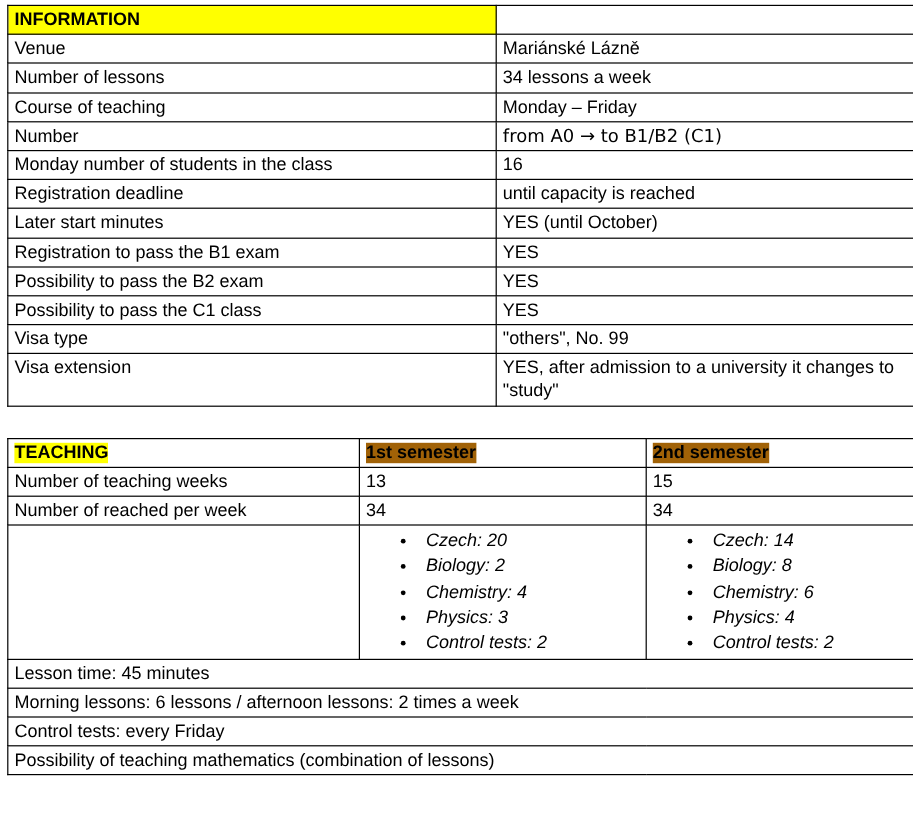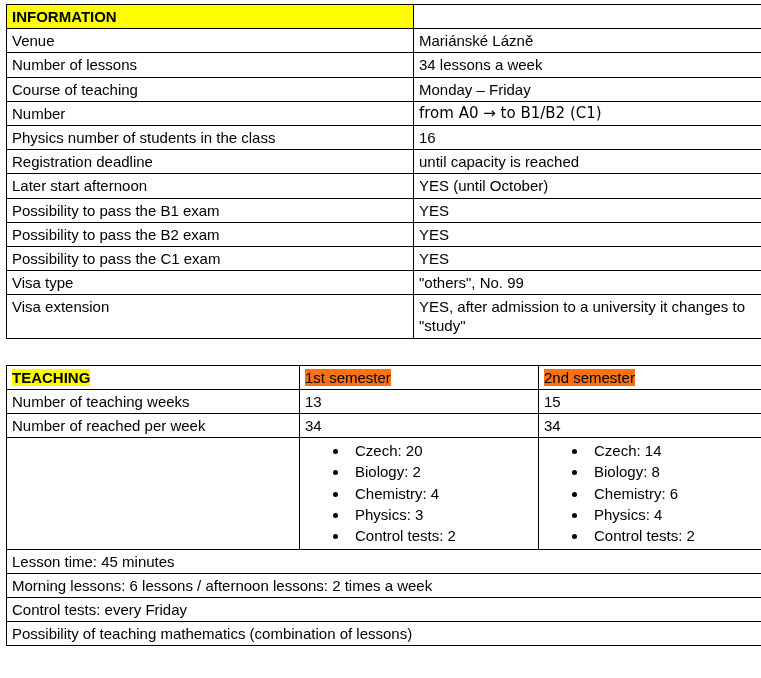--- a/index.html
+++ b/index.html
@@ -33,35 +33,36 @@
     font-size: 15px;
   }
   
   .info-table td.label { width: 396px; }
   .info-table td.value { width: 351px; }
   .hl-yellow {
     background: #ffff00;
     font-weight: bold;
   }
   .hl-cyan {
-    background: #f97316;
-    font-weight: normal;
+    background: #a16207;
+    font-weight: bold;
     text-align: center;
   }
   .blank-head { background: #ffffff; }
   .gap { height: 26px; }
 
   
   .teach-table td.c1 { width: 282px; }
   .teach-table td.c2 { width: 228px; }
   .teach-table td.c3 { width: 233px; }
   ul.subjects {
     margin: 0;
     padding: 0 0 0 44px;
     list-style: disc;
+    font-style: italic;
   }
   ul.subjects li {
     line-height: 1.42;
     padding-left: 6px;
   }
   .full-row td { width: 749px; }
   .arrow { font-family: "DejaVu Sans", sans-serif; }
 </style>
 </head>
 <body>
@@ -84,41 +85,41 @@
       </tr>
       <tr>
         <td class="label">Course of teaching</td>
         <td class="value">Monday – Friday</td>
       </tr>
       <tr>
         <td class="label">Number</td>
         <td class="value arrow">from A0 → to B1/B2 (C1)</td>
       </tr>
       <tr>
-        <td class="label">Physics number of students in the class</td>
+        <td class="label">Monday number of students in the class</td>
         <td class="value">16</td>
       </tr>
       <tr>
         <td class="label">Registration deadline</td>
         <td class="value">until capacity is reached</td>
       </tr>
       <tr>
-        <td class="label">Later start afternoon</td>
+        <td class="label">Later start minutes</td>
         <td class="value">YES (until October)</td>
       </tr>
       <tr>
-        <td class="label">Possibility to pass the B1 exam</td>
+        <td class="label">Registration to pass the B1 exam</td>
         <td class="value">YES</td>
       </tr>
       <tr>
         <td class="label">Possibility to pass the B2 exam</td>
         <td class="value">YES</td>
       </tr>
       <tr>
-        <td class="label">Possibility to pass the C1 exam</td>
+        <td class="label">Possibility to pass the C1 class</td>
         <td class="value">YES</td>
       </tr>
       <tr>
         <td class="label">Visa type</td>
         <td class="value">"others", No. 99</td>
       </tr>
       <tr>
         <td class="label">Visa extension</td>
         <td class="value">YES, after admission to a university it changes to "study"</td>
       </tr>

